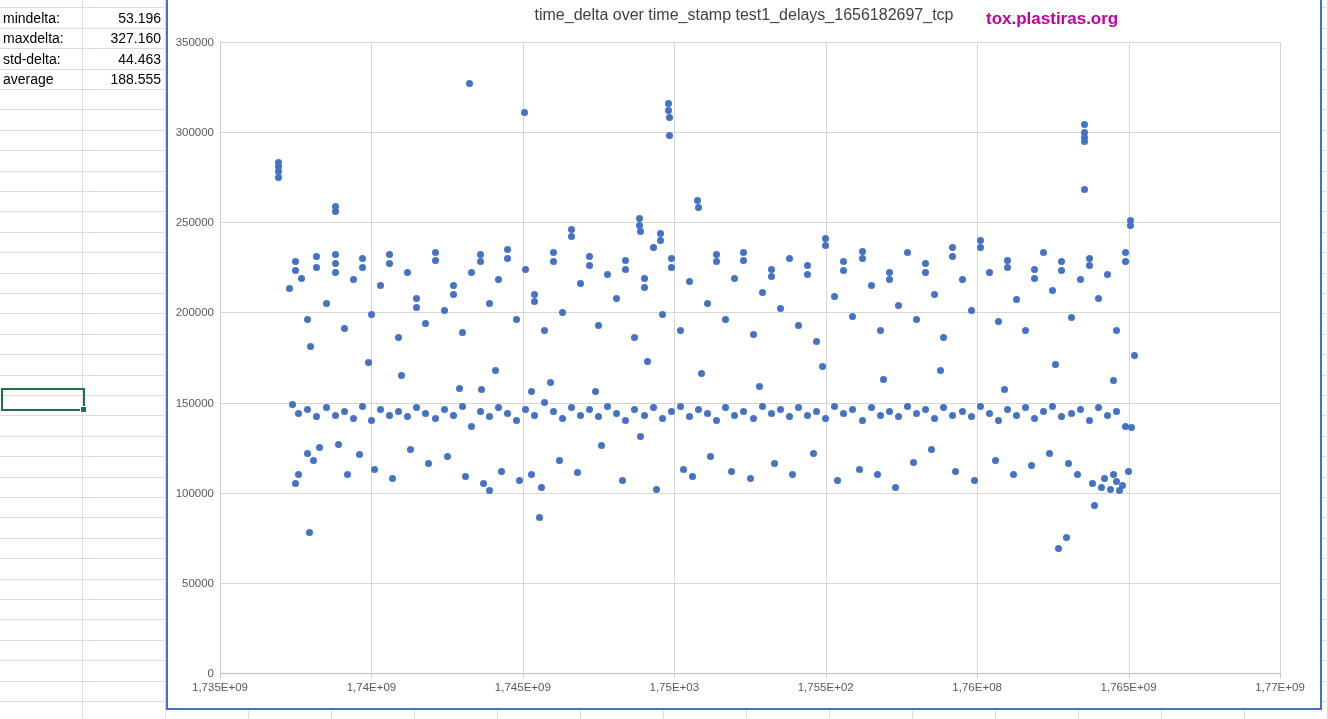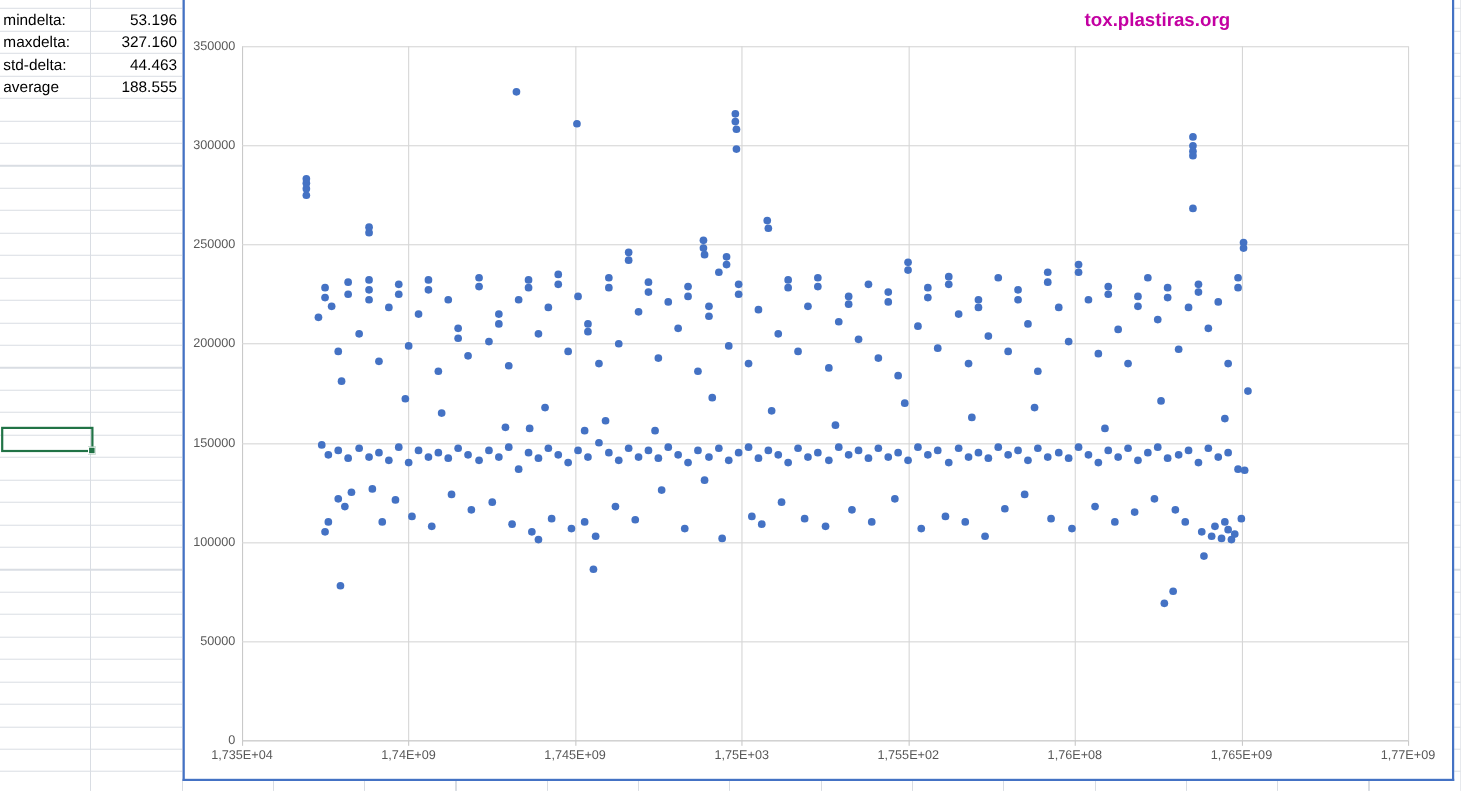--- a/index.html
+++ b/index.html
@@ -87,20 +87,21 @@
     <span class="stat-label">average</span>
     <span class="stat-value">188.555</span>
   </div>
 </div>
 
 <div class="selected-cell">
   <div class="fill-handle"></div>
 </div>
 
 <div class="chart">
+  <div class="chart-title">time_delta over time_stamp test1_delays_1656182697_tcp</div>
   <div class="chart-watermark">tox.plastiras.org</div>
   <div class="plot-area" id="plot-area">
     <div class="axis-line-y"></div>
   <div class="gridline-h" style="top: 540.857px;"></div>
       <div class="gridline-h" style="top: 450.714px;"></div>
       <div class="gridline-h" style="top: 360.571px;"></div>
       <div class="gridline-h" style="top: 270.429px;"></div>
       <div class="gridline-h" style="top: 180.286px;"></div>
       <div class="gridline-h" style="top: 90.1429px;"></div>
       <div class="gridline-h" style="top: 0px;"></div>
@@ -450,21 +451,21 @@
     </div>
   <div id="axis-labels">
       <div class="y-tick-label" style="left: 4px; top: 666px;">0</div>
       <div class="y-tick-label" style="left: 4px; top: 575.857px;">50000</div>
       <div class="y-tick-label" style="left: 4px; top: 485.714px;">100000</div>
       <div class="y-tick-label" style="left: 4px; top: 395.571px;">150000</div>
       <div class="y-tick-label" style="left: 4px; top: 305.429px;">200000</div>
       <div class="y-tick-label" style="left: 4px; top: 215.286px;">250000</div>
       <div class="y-tick-label" style="left: 4px; top: 125.143px;">300000</div>
       <div class="y-tick-label" style="left: 4px; top: 35px;">350000</div>
-      <div class="x-tick-label" style="left: 12px; top: 680px;">1,735E+04</div>
+      <div class="x-tick-label" style="left: 12px; top: 680px;">1,735E+09</div>
       <div class="x-tick-label" style="left: 163.429px; top: 680px;">1,74E+09</div>
       <div class="x-tick-label" style="left: 314.857px; top: 680px;">1,745E+09</div>
       <div class="x-tick-label" style="left: 466.286px; top: 680px;">1,75E+03</div>
       <div class="x-tick-label" style="left: 617.714px; top: 680px;">1,755E+02</div>
       <div class="x-tick-label" style="left: 769.143px; top: 680px;">1,76E+08</div>
       <div class="x-tick-label" style="left: 920.571px; top: 680px;">1,765E+09</div>
       <div class="x-tick-label" style="left: 1072px; top: 680px;">1,77E+09</div>
     </div>
 </div>
 

